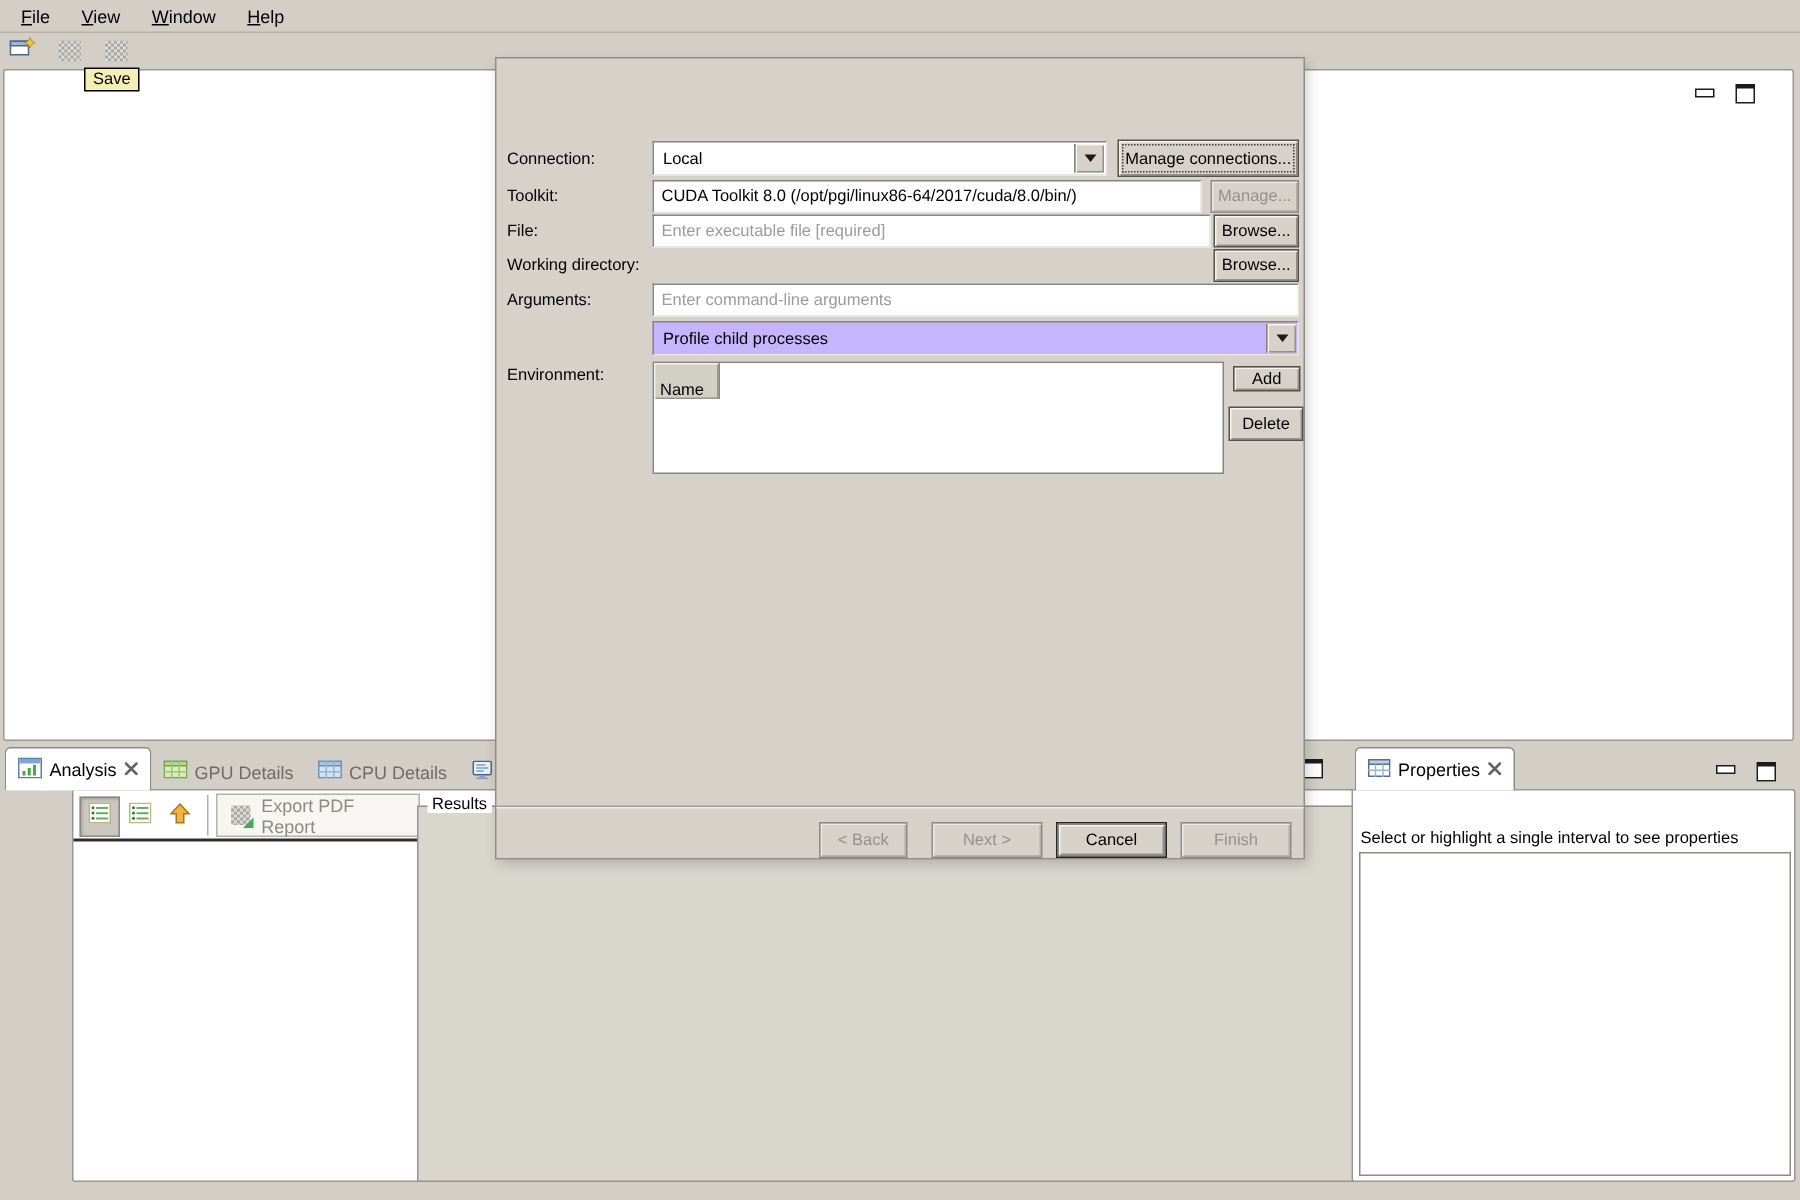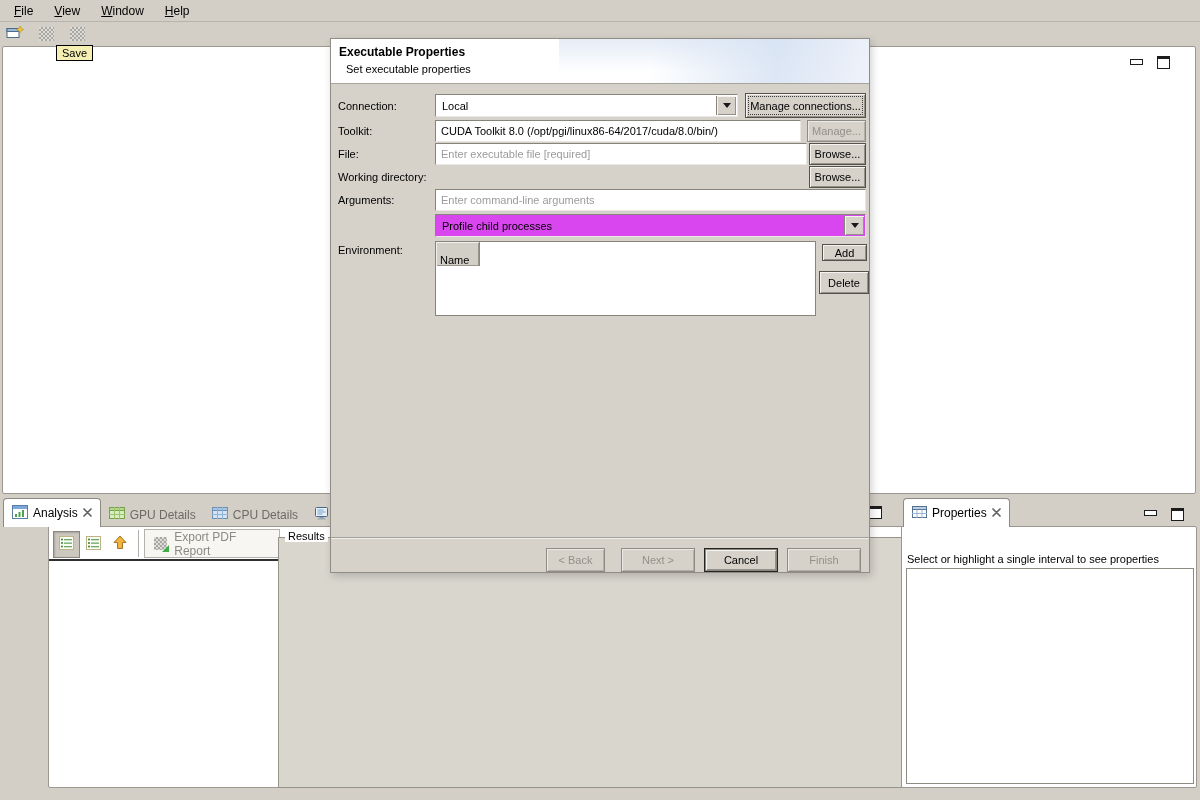--- a/index.html
+++ b/index.html
@@ -31,21 +31,21 @@
        font-size:11px;display:flex;align-items:center;justify-content:center;box-sizing:border-box;cursor:default;}
   .btn.disabled{color:#93908a;border-color:#8e8b85;
        box-shadow:inset 1px 1px 0 #eceae6, inset -1px -1px 0 #b3b0aa;}
   .btn.default{border:1px solid #26241f;box-shadow:inset 0 0 0 1px #8a8780, inset 2px 2px 0 #f6f4f0, inset -2px -2px 0 #94918a;}
   .btn.focus-dotted{outline:1px dotted #3a3a3a;outline-offset:-4px;}
   .field{position:absolute;background:#fff;border:1px solid;border-color:#87847e #e9e7e3 #e9e7e3 #87847e;
        font-family:"Liberation Sans",sans-serif;font-size:11px;padding:0 5px;box-sizing:border-box;}
   input.field{outline:none;color:#000;}
   input.field::placeholder{color:#9b9b9b;}
   .combo{position:absolute;background:#fff;border:1px solid;border-color:#87847e #e9e7e3 #e9e7e3 #87847e;box-sizing:border-box;}
-  .combo.flat{background:#d946ef;}
+  .combo.flat{background:#c4b5fd;}
   .combo .combo-text{position:absolute;left:6px;top:50%;transform:translateY(-50%);font-size:11px;}
   .combo-arrow-btn{position:absolute;right:1px;top:1px;bottom:1px;width:19px;background:#d6d2ca;
        border-left:1px solid #87847e;box-shadow:inset 1px 1px 0 #f6f4f0, inset -1px -1px 0 #94918a;
        display:flex;align-items:center;justify-content:center;}
   .tri-down{width:0;height:0;border-left:4px solid transparent;border-right:4px solid transparent;border-top:5px solid #1a1a1a;}
   .lbl{position:absolute;font-size:11px;white-space:nowrap;}
 
   
   .dialog{position:absolute;left:330px;top:38px;width:540px;height:535px;background:#d6d2ca;
           border:1px solid #908d87;box-shadow:2px 3px 8px rgba(0,0,0,0.18);z-index:100;box-sizing:border-box;}
@@ -248,25 +248,20 @@
               <path d="M1 1 L8 8 M8 1 L1 8" stroke="#636363" stroke-width="1.7" stroke-linecap="round" fill="none"></path>
             </svg>
         </span>
       </div>
     </div>
     <span class="min-icon" style="position:absolute;left:244px;top:13px;"></span>
     <span class="max-icon" style="position:absolute;left:271px;top:11px;"></span>
   </div>
 
   <div class="dialog">
-    <div class="dlg-header">
-      <span class="dlg-swoosh"></span>
-      <span class="dlg-title">Executable Properties</span>
-      <span class="dlg-subtitle">Set executable properties</span>
-    </div>
 
     <span class="lbl" style="left:7px;top:61px;">Connection:</span>
     <div class="combo" style="left:104px;top:55px;width:303px;height:23px;">
       <span class="combo-text">Local</span>
       <span class="combo-arrow-btn">
           <span class="tri-down"></span>
         </span>
     </div>
     <div class="btn focus-dotted" style="left:414px;top:54px;width:121px;height:25px;">Manage connections...</div>
 

